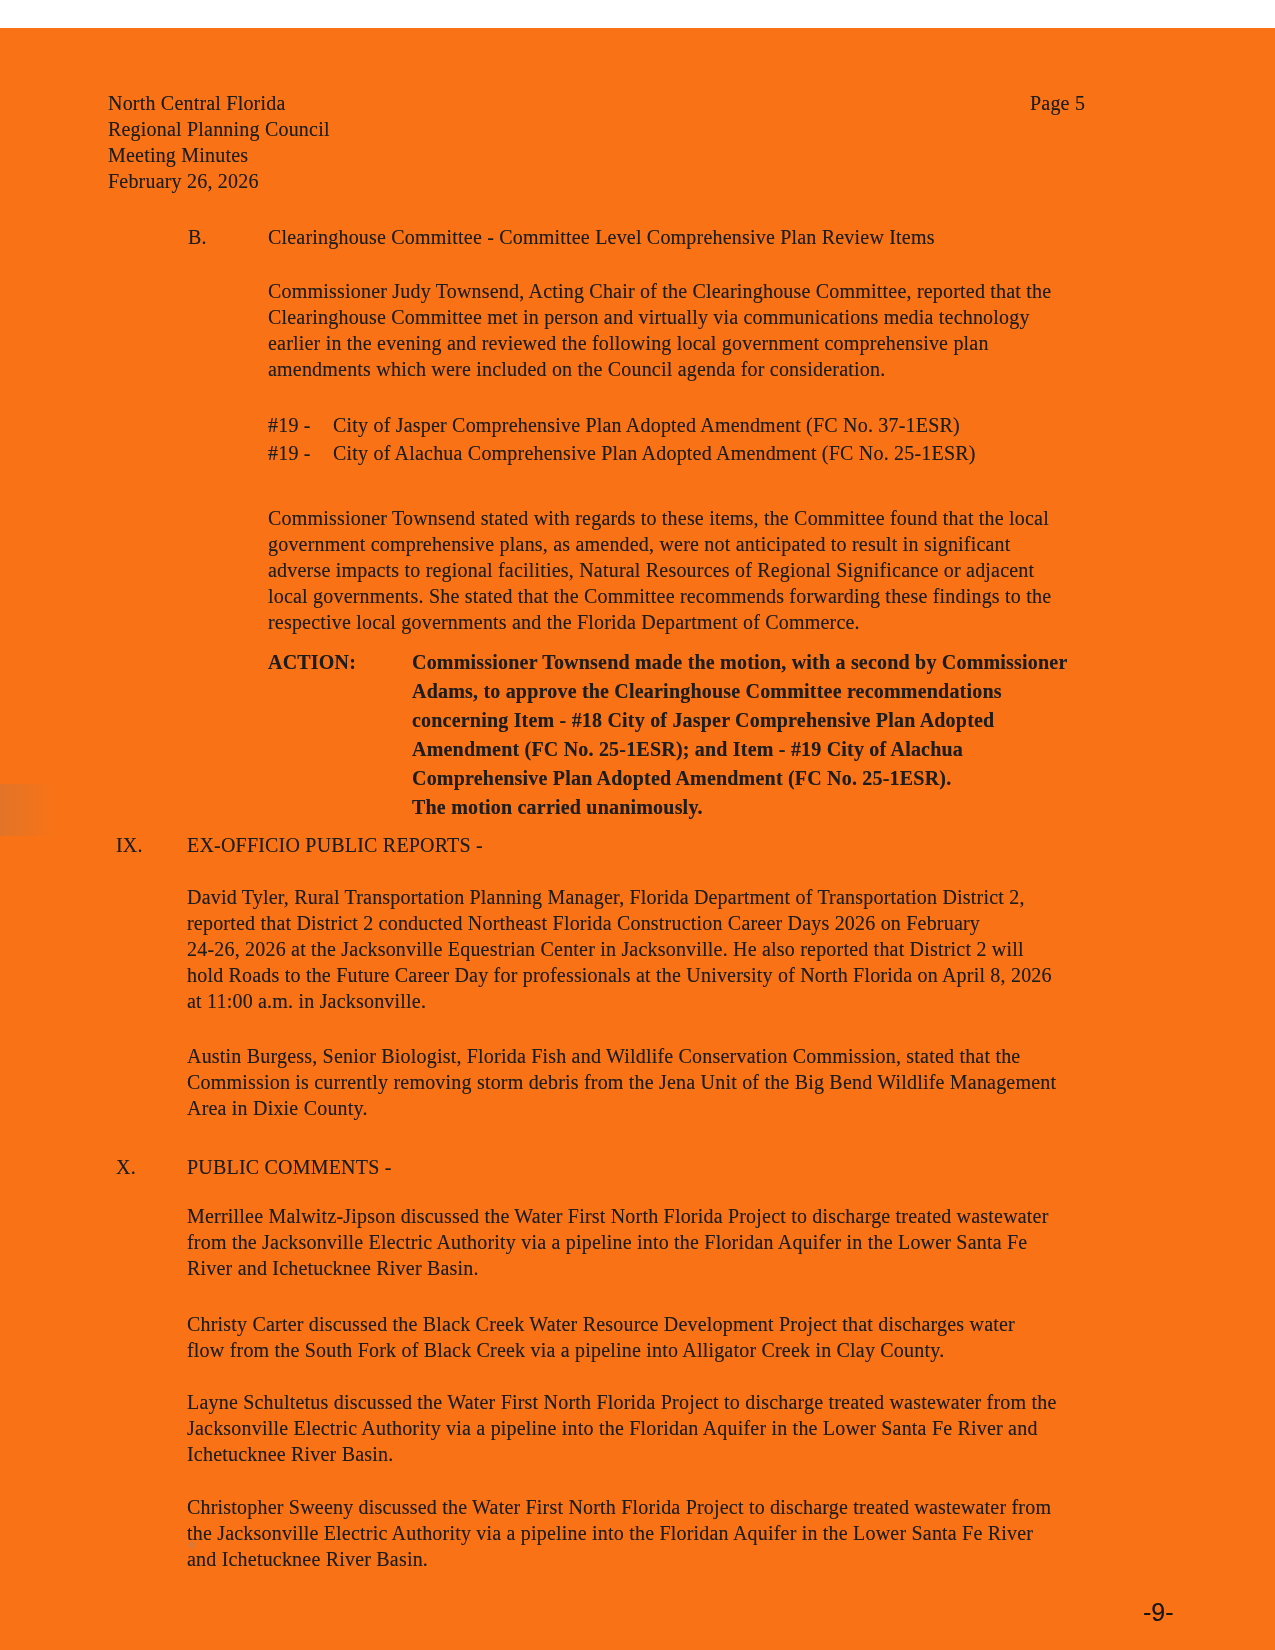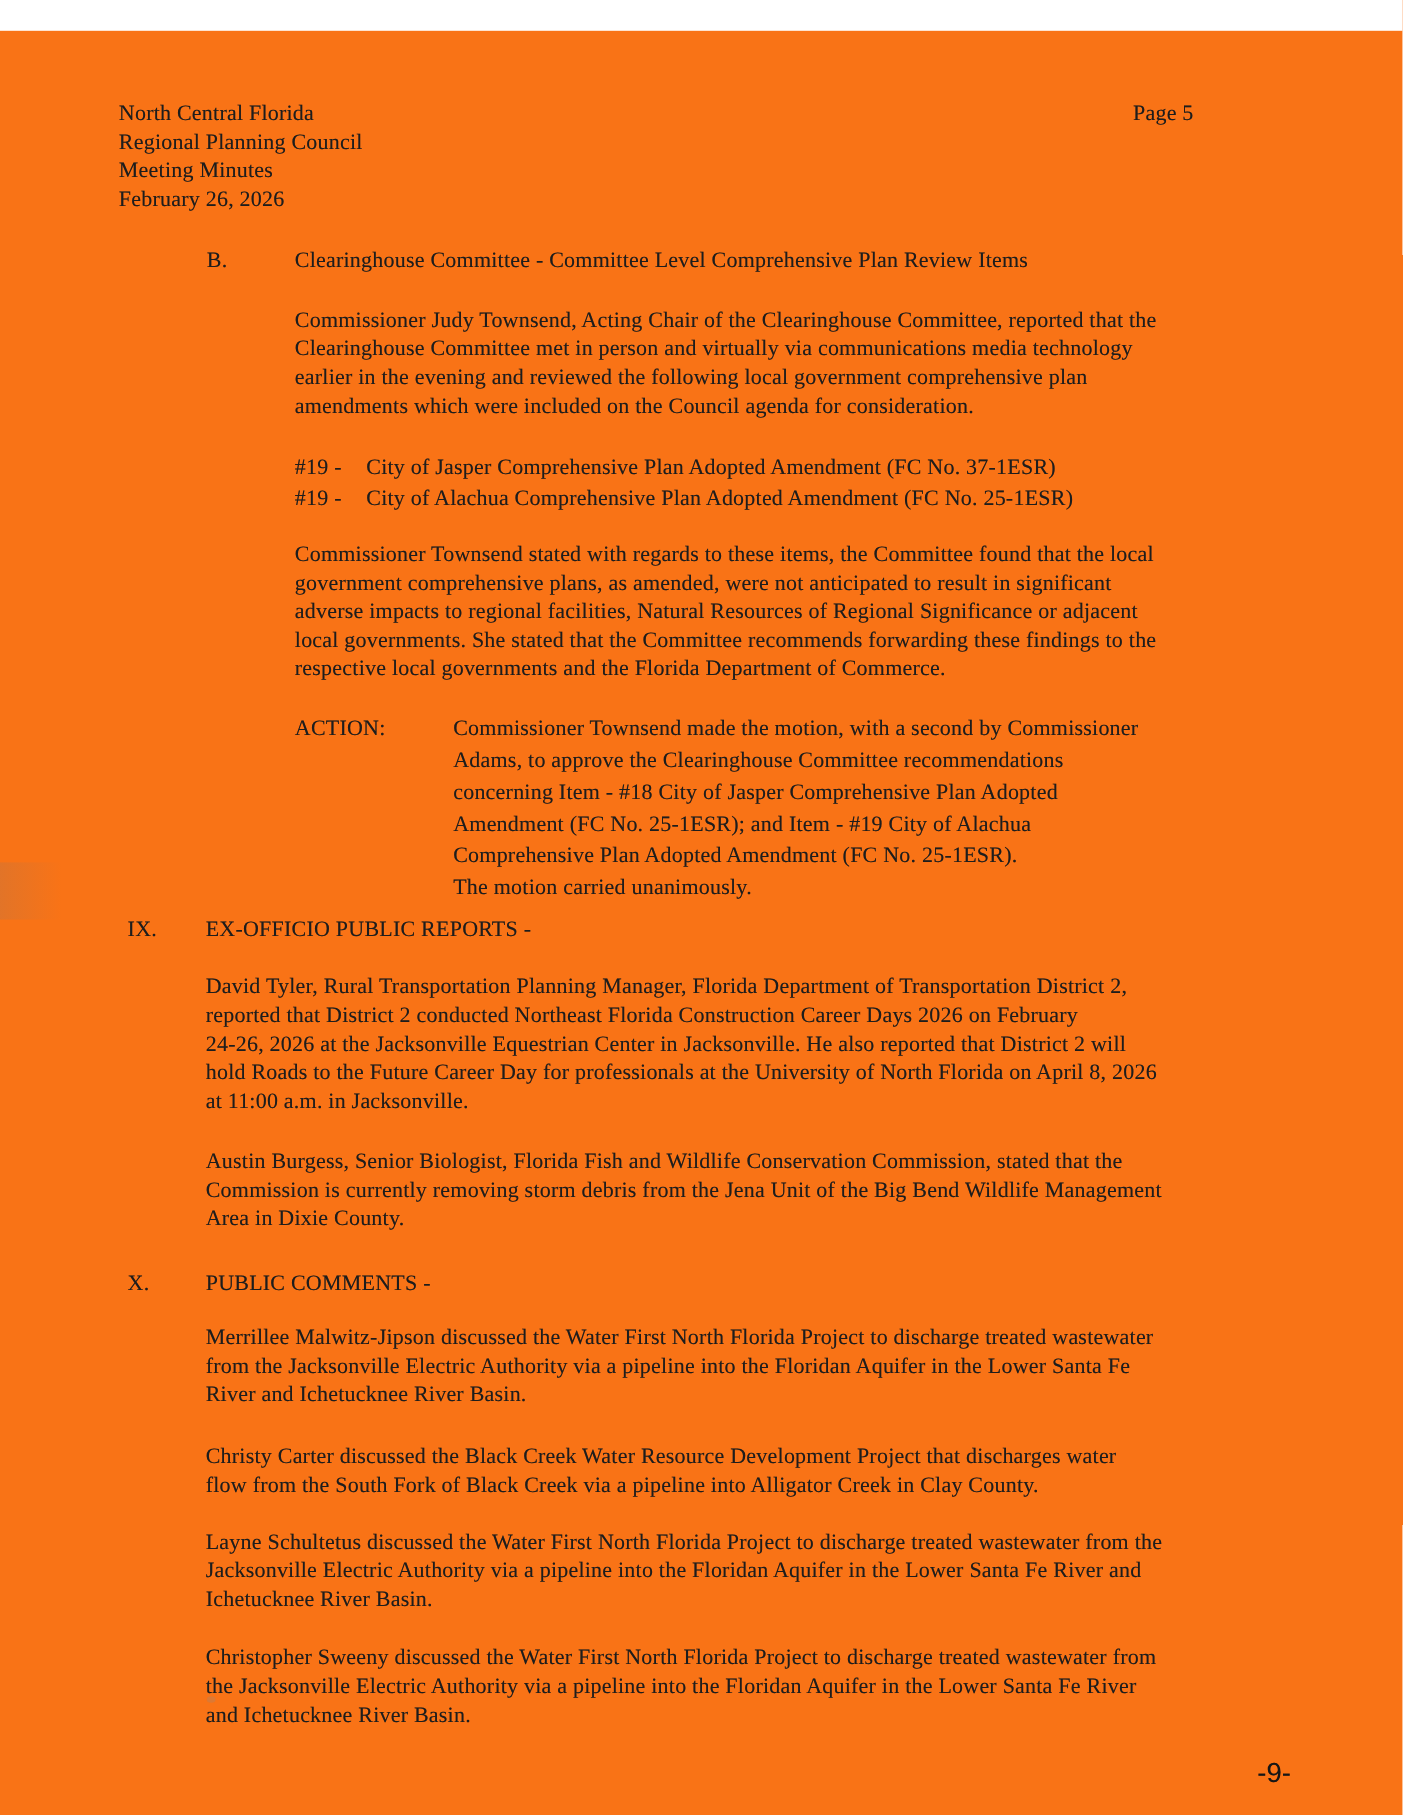--- a/index.html
+++ b/index.html
@@ -18,21 +18,21 @@
     font-size: 20px;
     letter-spacing: 0.2px;
     text-shadow: 0 0 0.5px rgba(30,30,30,0.45);
     margin-top: 28px;
   }
   .abs { position: absolute; }
   .pre { white-space: pre-line; }
   .lh26 { line-height: 26px; }
   .lh28 { line-height: 28px; }
   .lh29 { line-height: 29px; }
-  .bold { font-weight: normal; }
+  .bold { font-weight: bold; }
   .row { display: flex; }
   .sec-label { flex: 0 0 auto; }
   .scan-band {
     position: absolute;
     left: 0; top: 756px;
     width: 56px; height: 52px;
     background: linear-gradient(to right, rgba(120,120,120,0.18), rgba(120,120,120,0));
     pointer-events: none;
   }
   .scan-speck {
@@ -80,21 +80,21 @@
     <div class="row lh28">
       <div style="width:65px;">#19 -</div>
       <div>City of Jasper Comprehensive Plan Adopted Amendment (FC No. 37-1ESR)</div>
     </div>
     <div class="row lh28">
       <div style="width:65px;">#19 -</div>
       <div>City of Alachua Comprehensive Plan Adopted Amendment (FC No. 25-1ESR)</div>
     </div>
   </div>
 
-  <div class="abs pre lh26" style="left:268px; top:463px; width:960px;">Commissioner Townsend stated with regards to these items, the Committee found that the local
+  <div class="abs pre lh26" style="left:268px; top:477px; width:960px;">Commissioner Townsend stated with regards to these items, the Committee found that the local
 government comprehensive plans, as amended, were not anticipated to result in significant
 adverse impacts to regional facilities, Natural Resources of Regional Significance or adjacent
 local governments.  She stated that the Committee recommends forwarding these findings to the
 respective local governments and the Florida Department of Commerce.</div>
 
   <div class="abs row" style="left:268px; top:620px;">
     <div class="bold lh29" style="width:144px;">ACTION:</div>
     <div class="bold pre lh29" style="width:740px;">Commissioner Townsend made the motion, with a second by Commissioner
 Adams, to approve the Clearinghouse Committee recommendations
 concerning Item - #18 City of Jasper Comprehensive Plan Adopted

